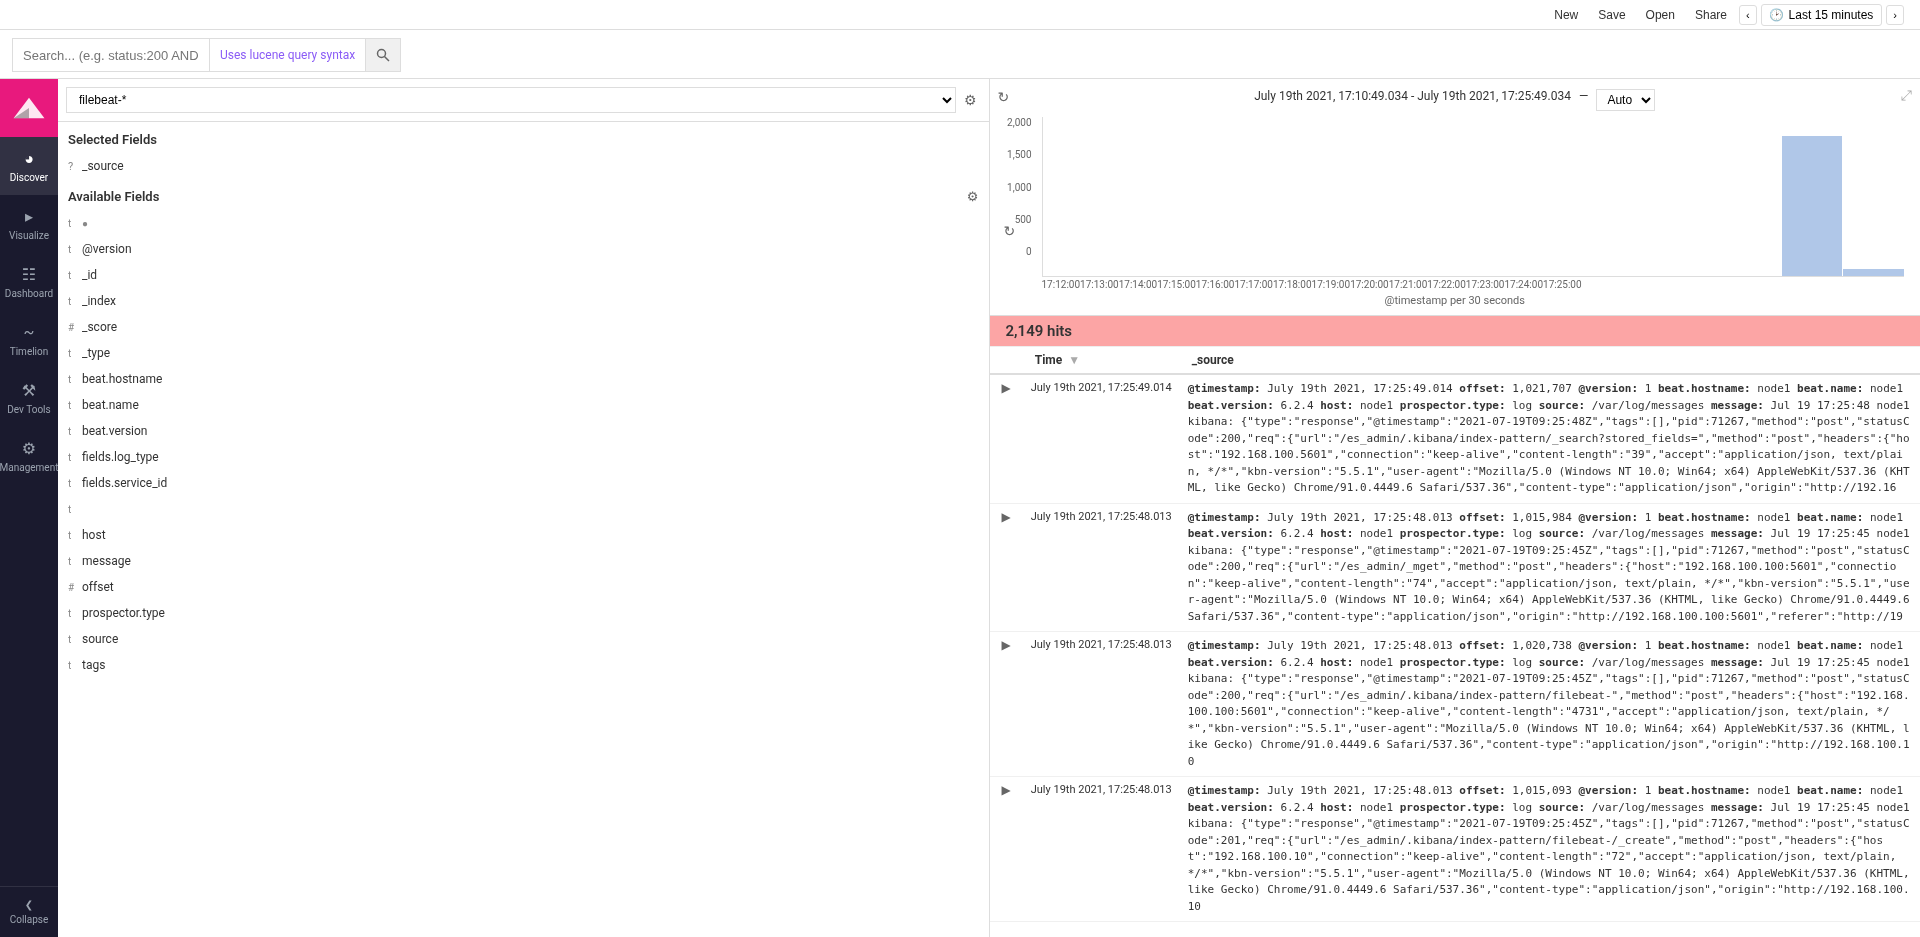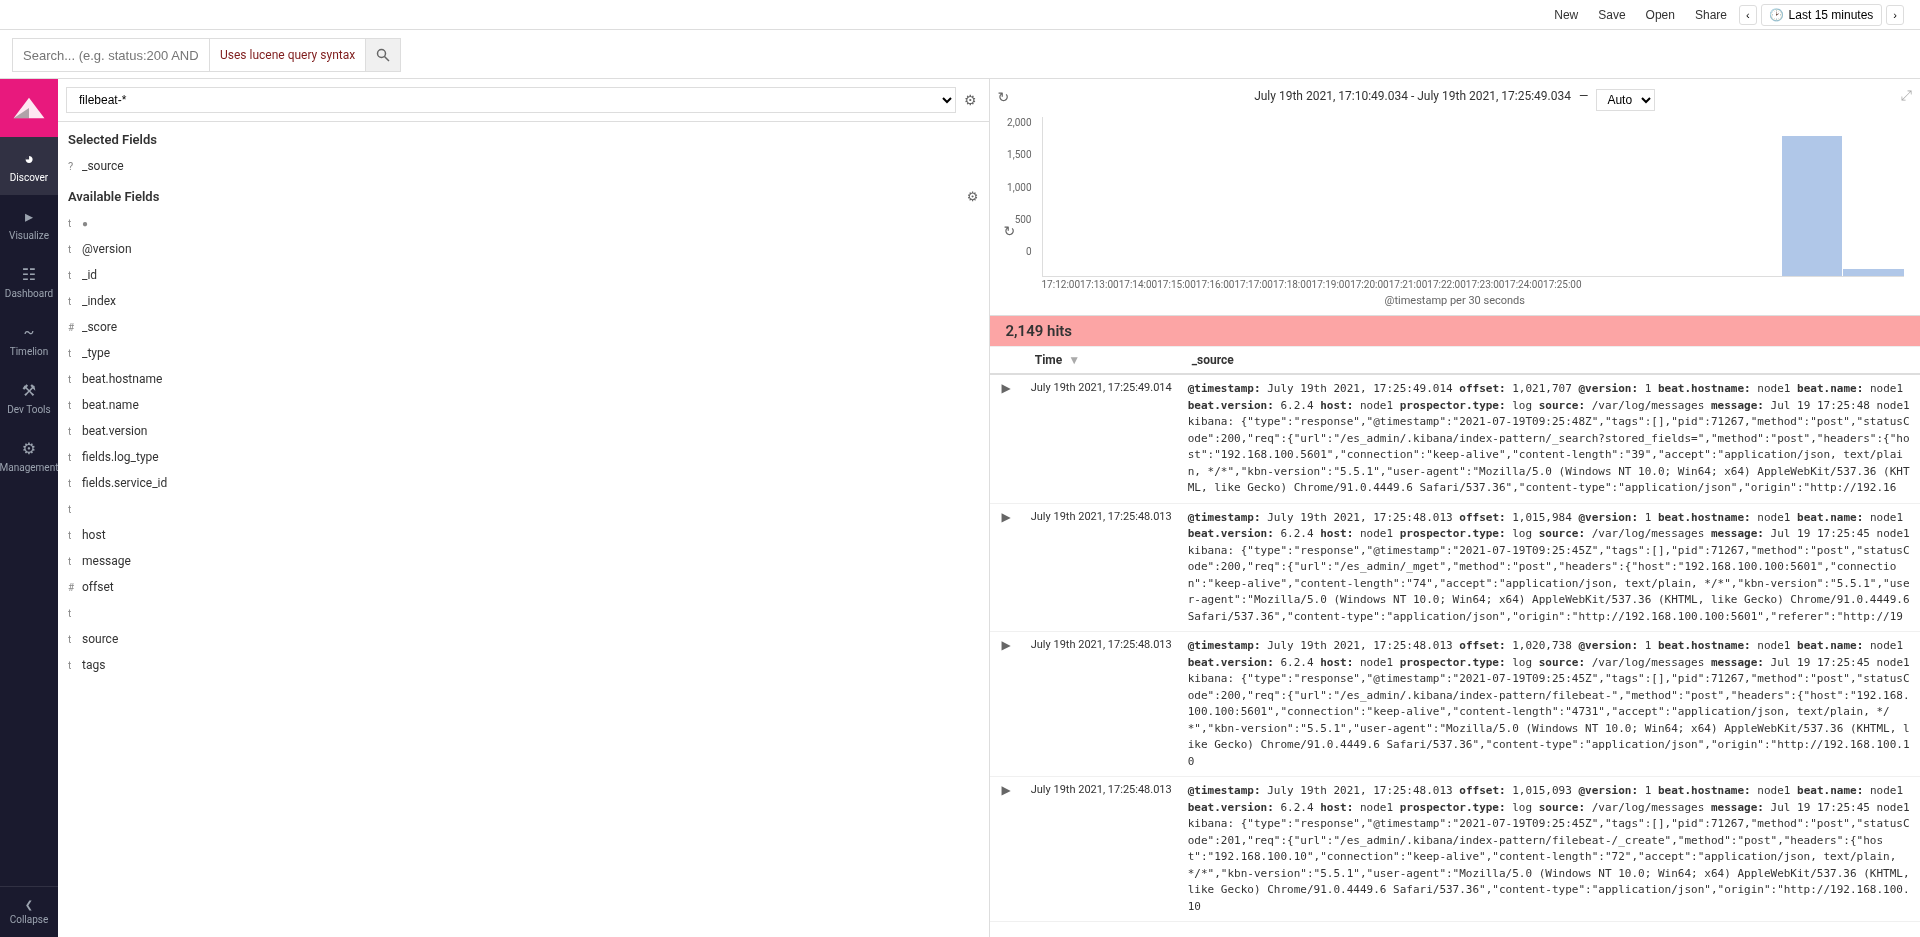--- a/index.html
+++ b/index.html
@@ -6,21 +6,21 @@
     body { font-family: -apple-system, BlinkMacSystemFont, 'Segoe UI', Roboto, sans-serif; font-size: 12px; background: #f5f5f5; color: #333; display: flex; flex-direction: column; height: 100vh; overflow: hidden; }
     .top-nav-right { margin-left: auto; display: flex; align-items: center; gap: 4px; font-size: 12px; color: #333; }
     .top-nav-btn { background: none; border: none; cursor: pointer; padding: 4px 8px; font-size: 12px; color: #333; }
     .time-btn { display: flex; align-items: center; gap: 4px; background: none; border: 1px solid #ddd; cursor: pointer; padding: 3px 8px; font-size: 12px; border-radius: 3px; }
     .chevron-btn { background: none; border: 1px solid #ddd; cursor: pointer; padding: 3px 6px; font-size: 11px; border-radius: 3px; }
 
     
     .search-bar { background: #fff; padding: 8px 12px 6px; border-bottom: 1px solid #ddd; display: flex; gap: 4px; }
     .search-row { display: flex; align-items: center; gap: 0; }
     .search-input { flex: 1; border: 1px solid #ddd; border-right: none; padding: 6px 10px; font-size: 13px; outline: none; height: 34px; }
-    .search-lucene { border: 1px solid #ddd; border-right: none; padding: 6px 10px; font-size: 12px; color: #7f1d1d; background: #fff; white-space: nowrap; height: 34px; display: flex; align-items: center; }
+    .search-lucene { border: 1px solid #ddd; border-right: none; padding: 6px 10px; font-size: 12px; color: #8b5cf6; background: #fff; white-space: nowrap; height: 34px; display: flex; align-items: center; }
     .search-btn { background: #f0f0f0; border: 1px solid #ddd; padding: 6px 10px; cursor: pointer; height: 34px; display: flex; align-items: center; }
     .add-filter { font-size: 12px; color: #006DE4; cursor: pointer; display: flex; align-items: center; gap: 3px; margin-top: 2px; }
 
     
     .main { display: flex; flex: 1; overflow: hidden; }
     .sidebar-nav { width: 58px; min-width: 58px; background: #1a1a2e; display: flex; flex-direction: column; align-items: center; padding-top: 0; }
     .nav-logo { background: #e8197d; width: 58px; height: 58px; display: flex; align-items: center; justify-content: center; cursor: pointer; }
     .nav-logo svg { width: 36px; height: 24px; }
     .nav-item { width: 100%; display: flex; flex-direction: column; align-items: center; padding: 12px 0; cursor: pointer; color: #9ba3af; font-size: 10px; gap: 4px; }
     .nav-item:hover, .nav-item.active { color: #fff; background: rgba(255,255,255,0.1); }
@@ -241,20 +241,21 @@
   </div>
             <div class="field-item">
     <span class="field-type">#</span>
 
     <span class="field-name">offset</span>
 
   </div>
             <div class="field-item">
     <span class="field-type">t</span>
 
+    <span class="field-name">prospector.type</span>
 
   </div>
             <div class="field-item">
     <span class="field-type">t</span>
 
     <span class="field-name">source</span>
 
   </div>
             <div class="field-item">
     <span class="field-type">t</span>

